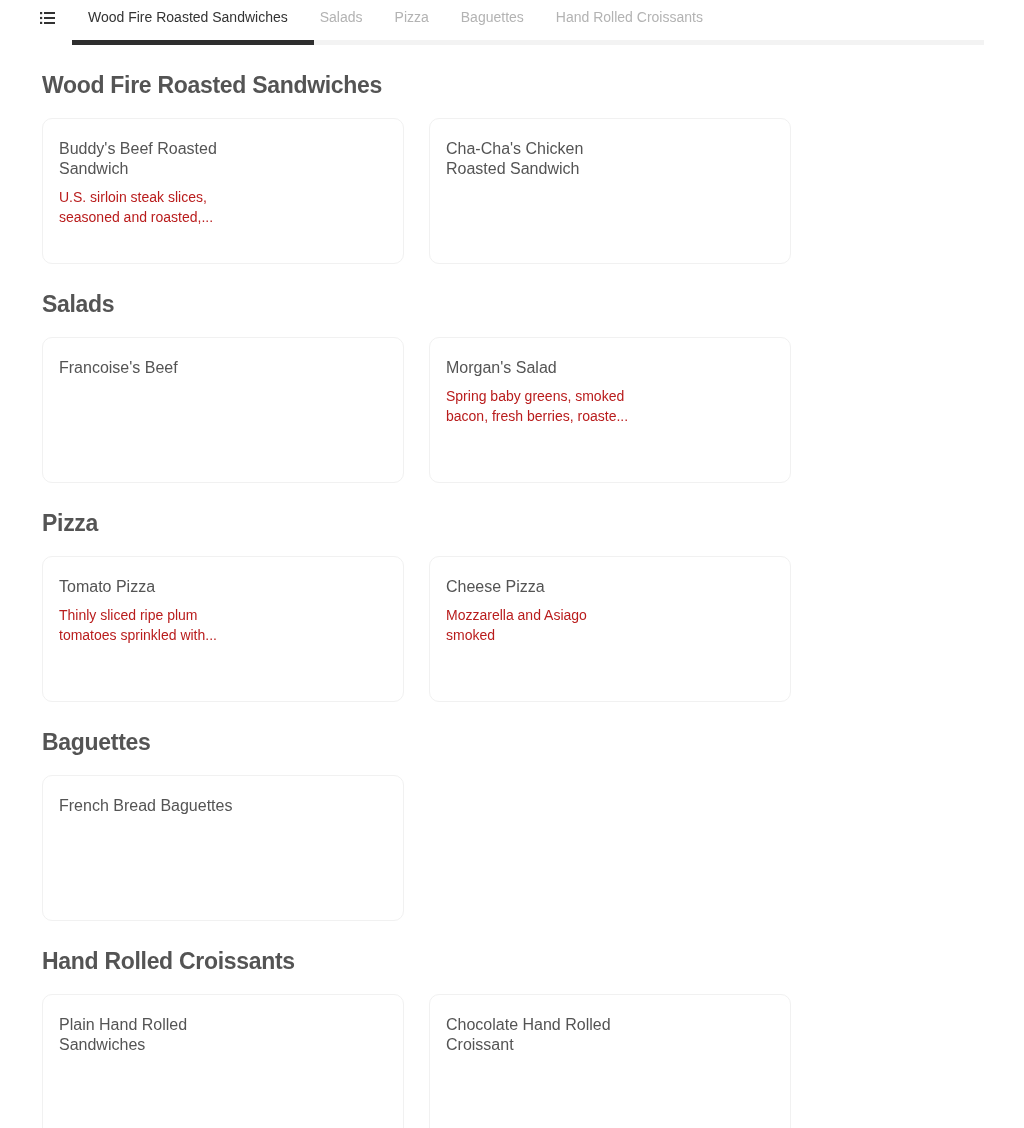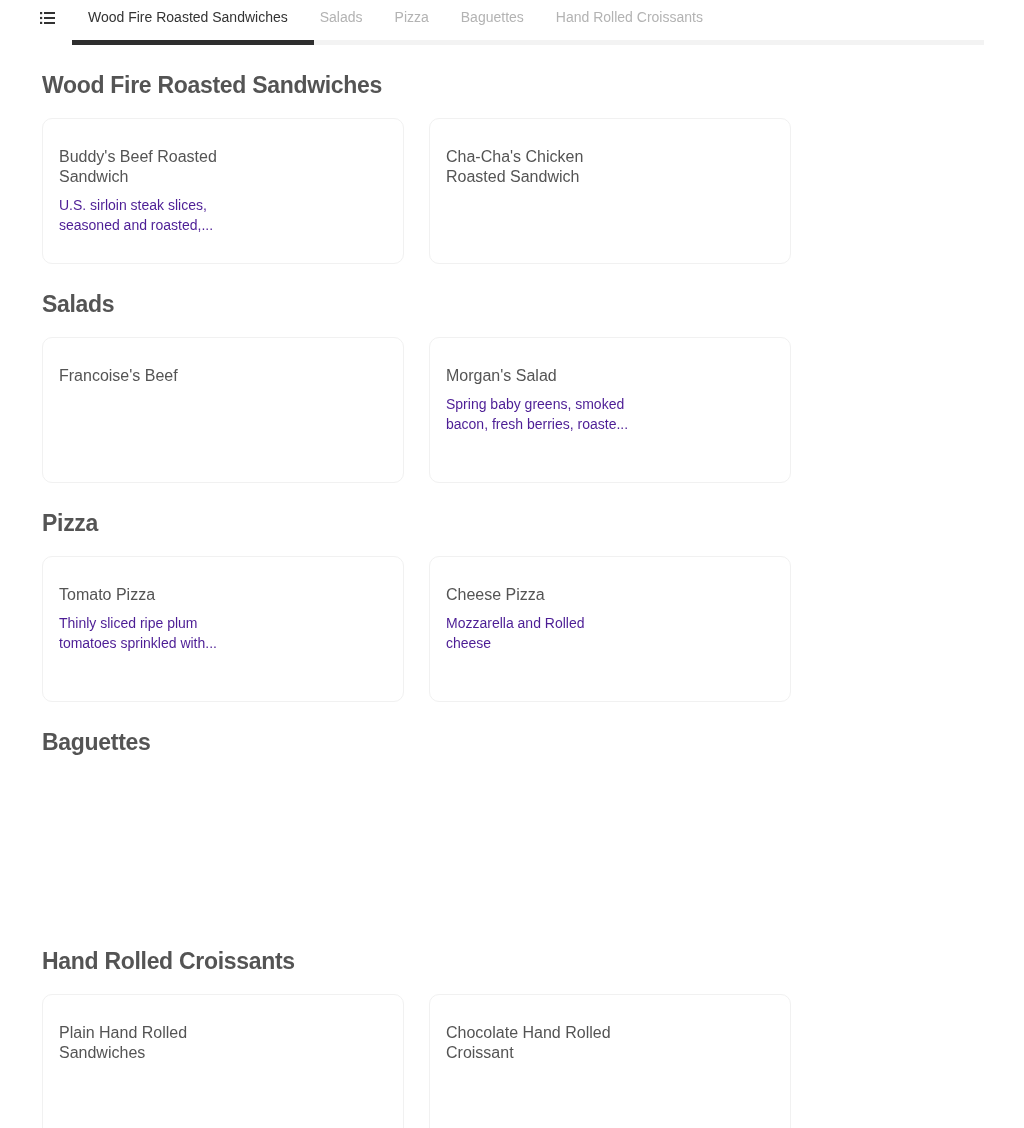--- a/index.html
+++ b/index.html
@@ -12,23 +12,23 @@
     .tabs { position: absolute; left: 72px; top: 0; height: 40px; display: flex; }
     .tab { height: 40px; padding: 0 16px; font-size: 14px; line-height: 34px; color: #b3b3b3; cursor: pointer; white-space: nowrap; }
     .tab.active { color: #333333; }
     .tab-track { position: absolute; left: 72px; top: 40px; width: 912px; height: 5px; background: #f3f3f3; }
     .tab-indicator { position: absolute; left: 72px; top: 40px; width: 242px; height: 5px; background: #2e2e2e; }
 
     .content { position: absolute; left: 42px; top: 66px; width: 942px; }
     .section { height: 219px; position: relative; }
     .section-title { position: absolute; left: 0; top: 4px; font-size: 23px; font-weight: bold; color: #545454; letter-spacing: -0.3px; line-height: 30px; }
     .cards { position: absolute; left: 0; top: 52px; display: flex; gap: 25px; }
-    .card { width: 362px; height: 146px; border: 1px solid #f1f1f1; border-radius: 10px; padding: 28px 16px; background: #ffffff; cursor: pointer; }
+    .card { width: 362px; height: 146px; border: 1px solid #f1f1f1; border-radius: 10px; padding: 20px 16px; background: #ffffff; cursor: pointer; }
     .card-title { font-size: 16px; line-height: 20px; color: #545454; width: 185px; margin-top: 0px; }
-    .card-desc { font-size: 14px; line-height: 20px; color: #4c1d95; width: 185px; margin-top: 8px;
+    .card-desc { font-size: 14px; line-height: 20px; color: #b91c1c; width: 185px; margin-top: 8px;
       display: -webkit-box; -webkit-line-clamp: 2; -webkit-box-orient: vertical; overflow: hidden; }
   </style>
 </head>
 <body>
 
 <div class="tabbar">
   <div class="menu-icon">
     <svg width="16" height="14" viewBox="0 0 16 14">
       <rect x="0" y="1" width="2.2" height="2.2" fill="#333"></rect>
       <rect x="4" y="1" width="11" height="2" fill="#333"></rect>
@@ -79,27 +79,32 @@
 
   <section class="section">
     <h2 class="section-title">Pizza</h2>
     <div class="cards">
       <div class="card">
         <div class="card-title">Tomato Pizza</div>
         <div class="card-desc">Thinly sliced ripe plum tomatoes sprinkled with...</div>
       </div>
       <div class="card">
         <div class="card-title">Cheese Pizza</div>
-        <div class="card-desc">Mozzarella and Rolled cheese</div>
+        <div class="card-desc">Mozzarella and Asiago smoked</div>
       </div>
     </div>
   </section>
 
   <section class="section">
     <h2 class="section-title">Baguettes</h2>
+    <div class="cards">
+      <div class="card">
+        <div class="card-title">French Bread Baguettes</div>
+      </div>
+    </div>
   </section>
 
   <section class="section">
     <h2 class="section-title">Hand Rolled Croissants</h2>
     <div class="cards">
       <div class="card">
         <div class="card-title">Plain Hand Rolled Sandwiches</div>
       </div>
       <div class="card">
         <div class="card-title">Chocolate Hand Rolled Croissant</div>

